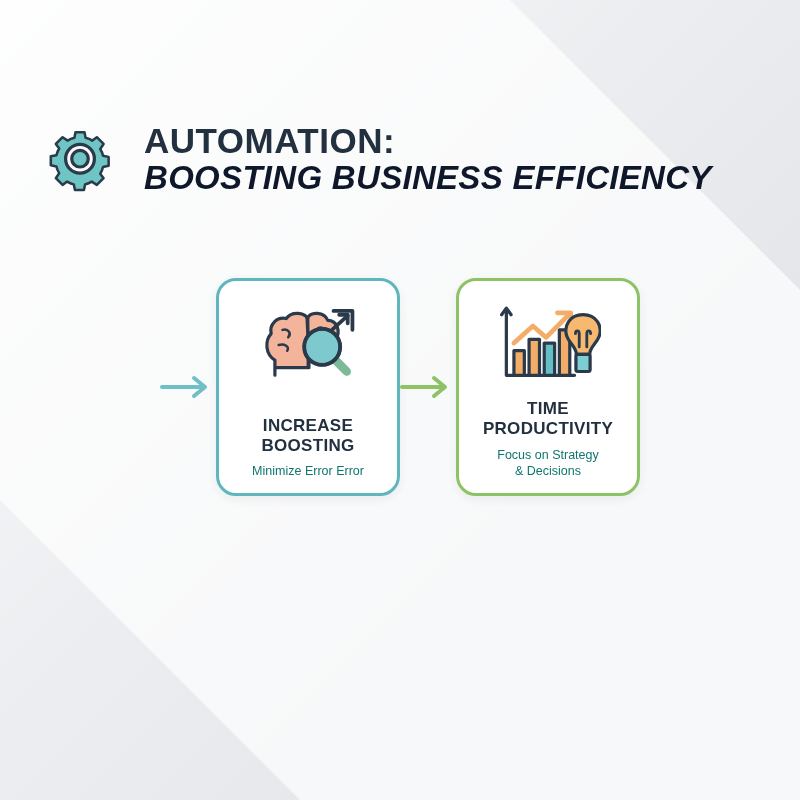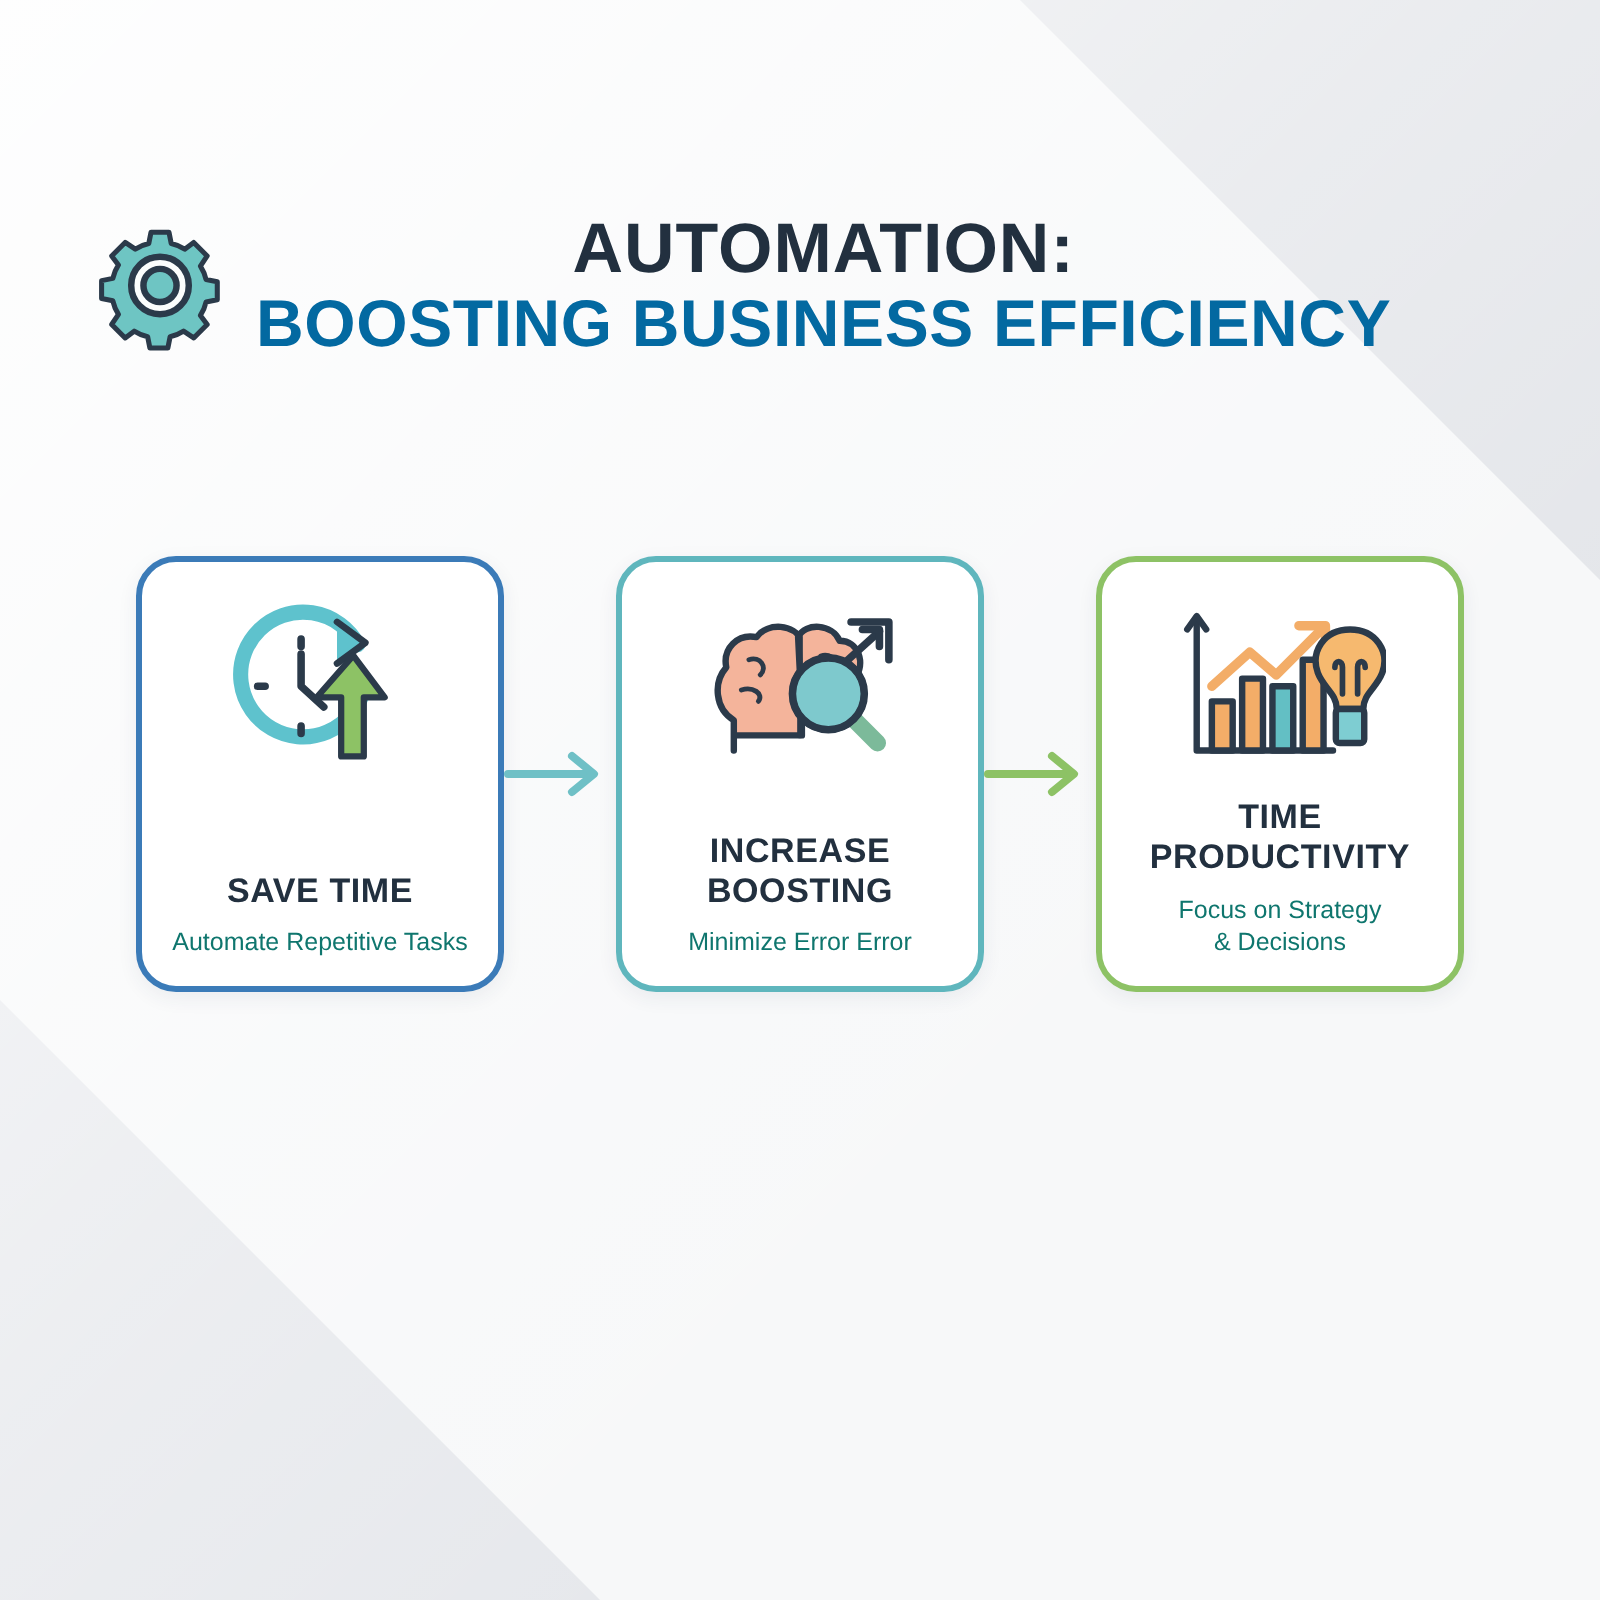--- a/index.html
+++ b/index.html
@@ -27,32 +27,32 @@
     border-bottom: 300px solid #e6e8ec;
   }
   .wash {
     position: absolute; inset: 0;
     background: linear-gradient(135deg, rgba(255,255,255,0.85) 0%, rgba(255,255,255,0.25) 45%, rgba(255,255,255,0.0) 70%);
     pointer-events: none;
   }
 
   
   .header {
-    position: absolute; left: 44px; top: 104px;
-    display: flex; align-items: center; gap: 12px; text-align: center;
+    position: absolute; left: 44px; top: 120px;
+    display: flex; align-items: center; gap: 28px;
   }
   .gear-wrap { width: 72px; height: 72px; flex: none; }
   .title-block { padding-top: 2px; }
   .title-line1 {
     font-size: 35px; font-weight: bold; letter-spacing: 0.5px;
     color: #22303f; line-height: 1.08;
   }
   .title-line2 {
     font-size: 33px; font-weight: bold; letter-spacing: 0.3px;
-    color: #0369a1; line-height: 1.12; white-space: nowrap;
+    color: #0f172a; line-height: 1.12; white-space: nowrap; font-style: italic;
   }
 
   
   .cards {
     position: absolute; left: 0; top: 278px; width: 800px;
     display: flex; align-items: center; justify-content: center;
   }
   .card {
     width: 184px; height: 218px;
     background: #ffffff;
@@ -103,37 +103,20 @@
       </svg>
     </div>
     <div class="title-block">
       <div class="title-line1">AUTOMATION:</div>
       <div class="title-line2">BOOSTING BUSINESS EFFICIENCY</div>
     </div>
   </div>
 
   <div class="cards">
 
-    <div class="card c1">
-      <div class="card-icon">
-        <svg viewBox="0 0 110 92" width="104" height="88">
-          <g fill="none" stroke="#2b3a4a" stroke-width="4" stroke-linecap="round" stroke-linejoin="round">
-            <path d="M75,22 A33,33 0 1 0 78,46" stroke="#5ec2cd" stroke-width="8"></path>
-            <path d="M64,10 L79,21 L64,32" fill="#5ec2cd" stroke="#2b3a4a" stroke-width="3.5"></path>
-            <circle cx="45" cy="44" r="33" stroke="#2b3a4a" stroke-width="0" fill="none"></circle>
-            <path d="M45,27 L45,44 L57,55"></path>
-            <path d="M45,19 L45,23 M22,44 L26,44 M45,65 L45,69"></path>
-          </g>
-          <path d="M85,86 L85,52 L71,52 L92,28 L110,52 L98,52 L98,86 Z" transform="translate(-12,2) scale(0.92)" fill="#8dc265" stroke="#2b3a4a" stroke-width="3.6" stroke-linejoin="round"></path>
-        </svg>
-      </div>
-      <div class="card-spacer"></div>
-      <div class="card-title">SAVE TIME</div>
-      <div class="card-sub">Automate Repetitive Tasks</div>
-    </div>
 
     <div class="connector">
       <svg viewBox="0 0 56 24" width="56" height="24">
         <g stroke="#6fc0c6" stroke-width="4" fill="none" stroke-linecap="round" stroke-linejoin="round">
           <line x1="2" y1="12" x2="44" y2="12"></line>
           <polyline points="34,3 45,12 34,21"></polyline>
         </g>
       </svg>
     </div>
 

